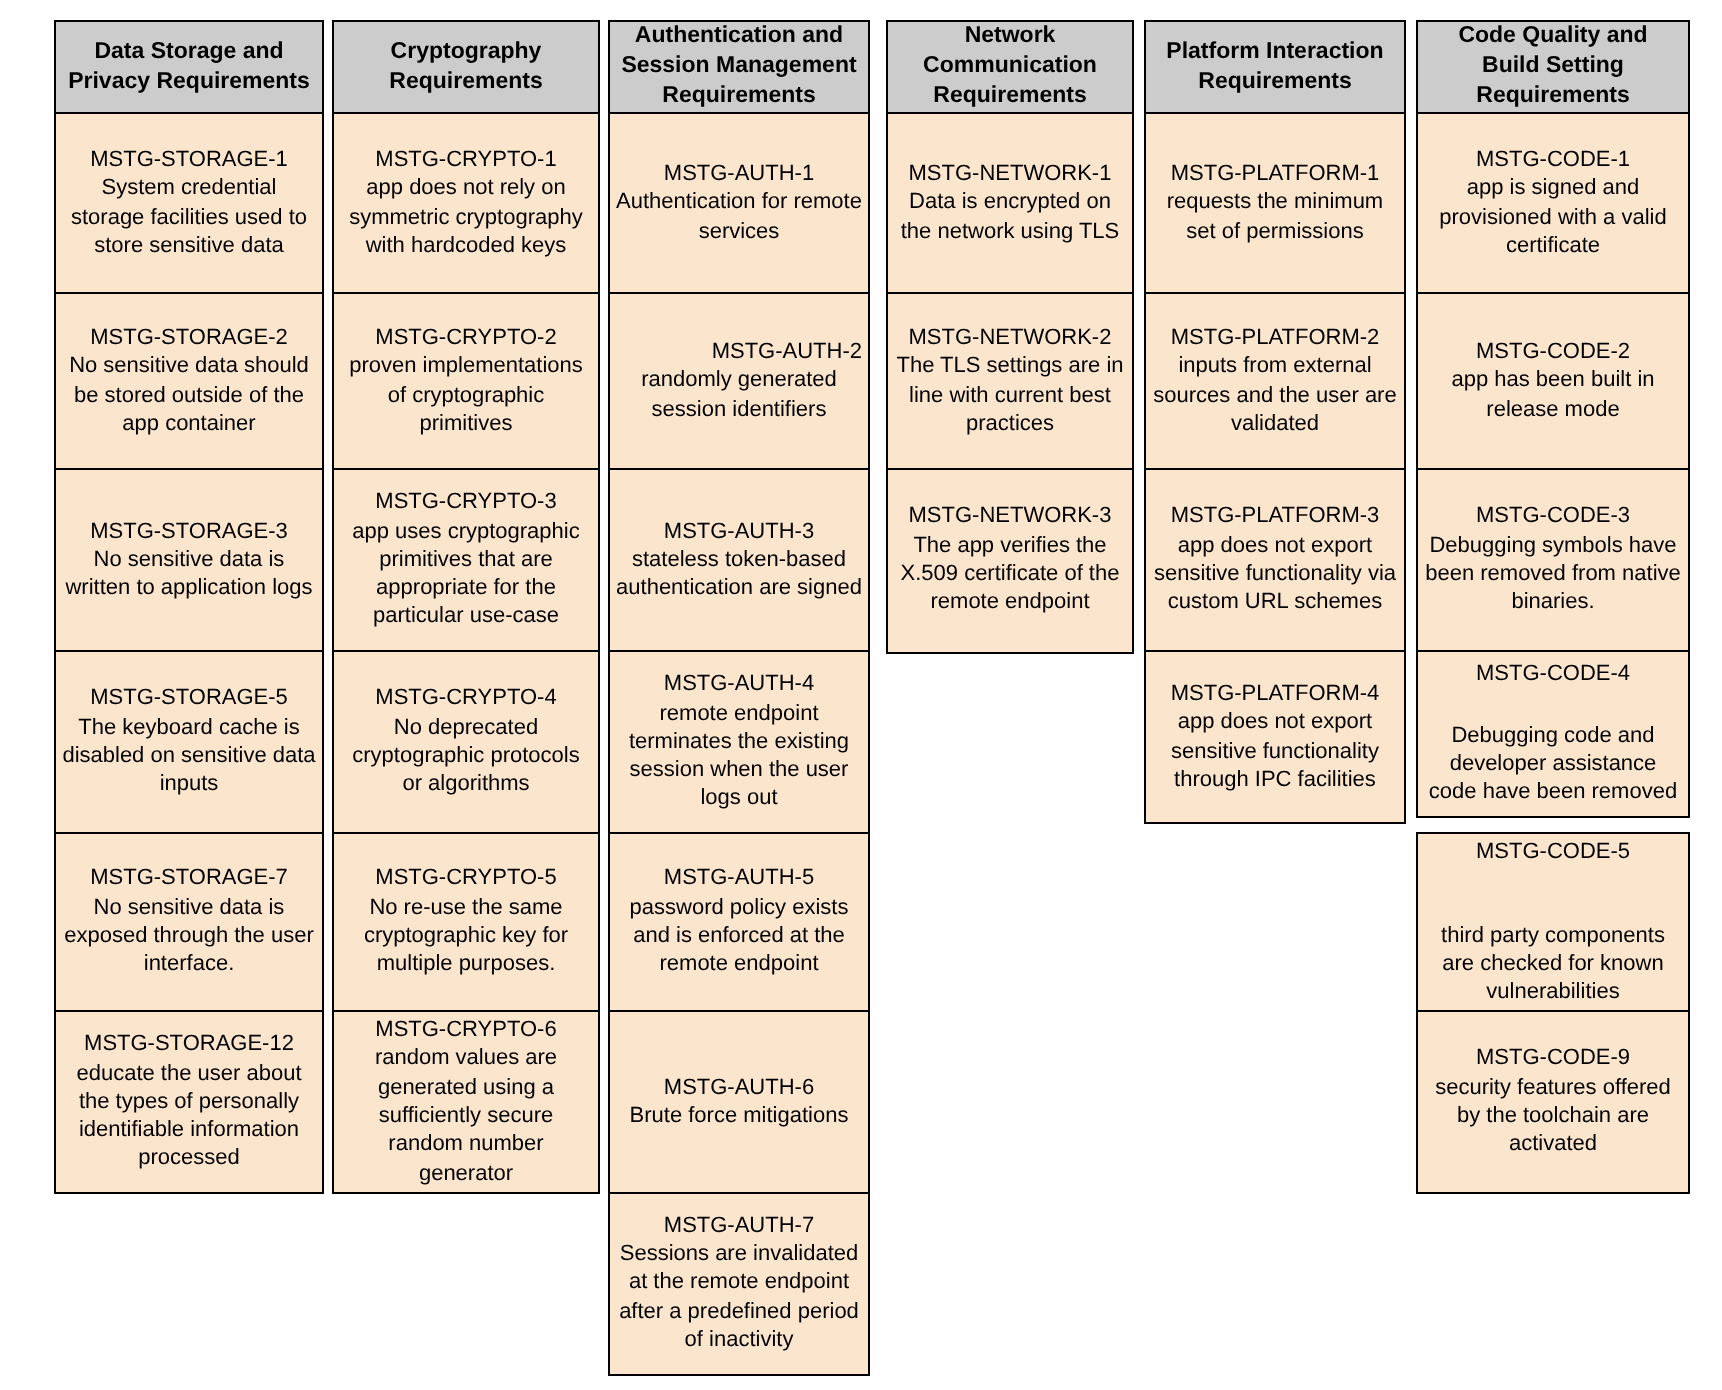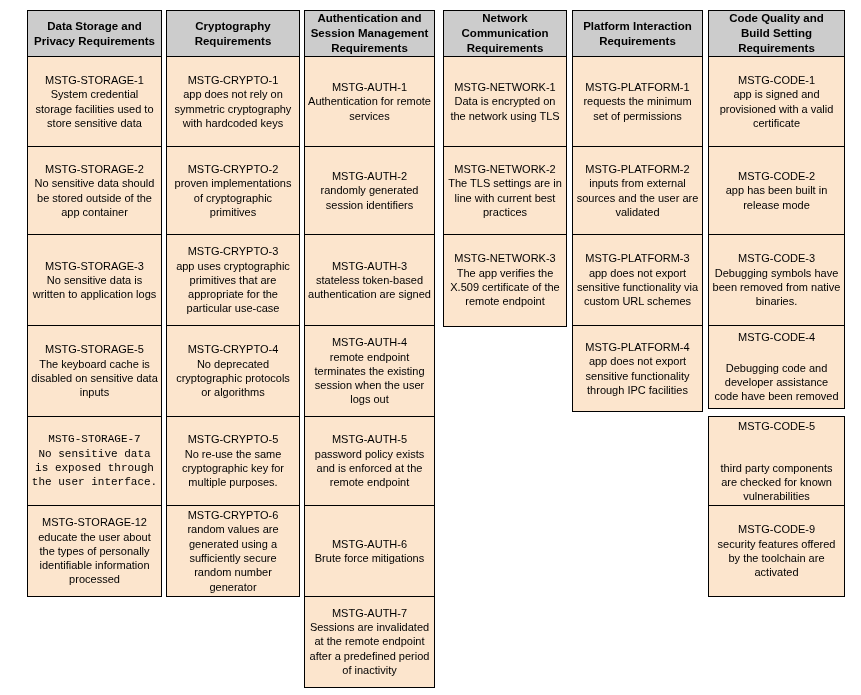--- a/index.html
+++ b/index.html
@@ -77,21 +77,21 @@
           <div class="req-desc">No sensitive data should be stored outside of the app container</div>
         </div>
         <div class="cell body" style="height: 93px;">
           <div class="req-code">MSTG-STORAGE-3</div>
           <div class="req-desc">No sensitive data is written to application logs</div>
         </div>
         <div class="cell body" style="height: 92px;">
           <div class="req-code">MSTG-STORAGE-5</div>
           <div class="req-desc">The keyboard cache is disabled on sensitive data inputs</div>
         </div>
-        <div class="cell body" style="height: 91px; font-family: Liberation Mono, monospace;">
+        <div class="cell body" style="height: 91px;">
           <div class="req-code">MSTG-STORAGE-7</div>
           <div class="req-desc">No sensitive data is exposed through the user interface.</div>
         </div>
         <div class="cell body" style="height: 92px;">
           <div class="req-code">MSTG-STORAGE-12</div>
           <div class="req-desc">educate the user about the types of personally identifiable information processed</div>
         </div>
       </div>
       <div class="col" style="width: 134px; margin-right: 4px;">
         <div class="cell header" style="height: 47px;">
@@ -126,21 +126,21 @@
       <div class="col" style="width: 131px; margin-right: 8px;">
         <div class="cell header" style="height: 47px;">
           <div>Authentication and</div>
           <div>Session Management</div>
           <div>Requirements</div>
         </div>
         <div class="cell body" style="height: 92px;">
           <div class="req-code">MSTG-AUTH-1</div>
           <div class="req-desc">Authentication for remote services</div>
         </div>
-        <div class="cell body" style="height: 89px;">
+        <div class="cell body" style="height: 89px; align-items: flex-end;">
           <div class="req-code">MSTG-AUTH-2</div>
           <div class="req-desc">randomly generated session identifiers</div>
         </div>
         <div class="cell body" style="height: 93px;">
           <div class="req-code">MSTG-AUTH-3</div>
           <div class="req-desc">stateless token-based authentication are signed</div>
         </div>
         <div class="cell body" style="height: 92px;">
           <div class="req-code">MSTG-AUTH-4</div>
           <div class="req-desc">remote endpoint terminates the existing session when the user logs out</div>

